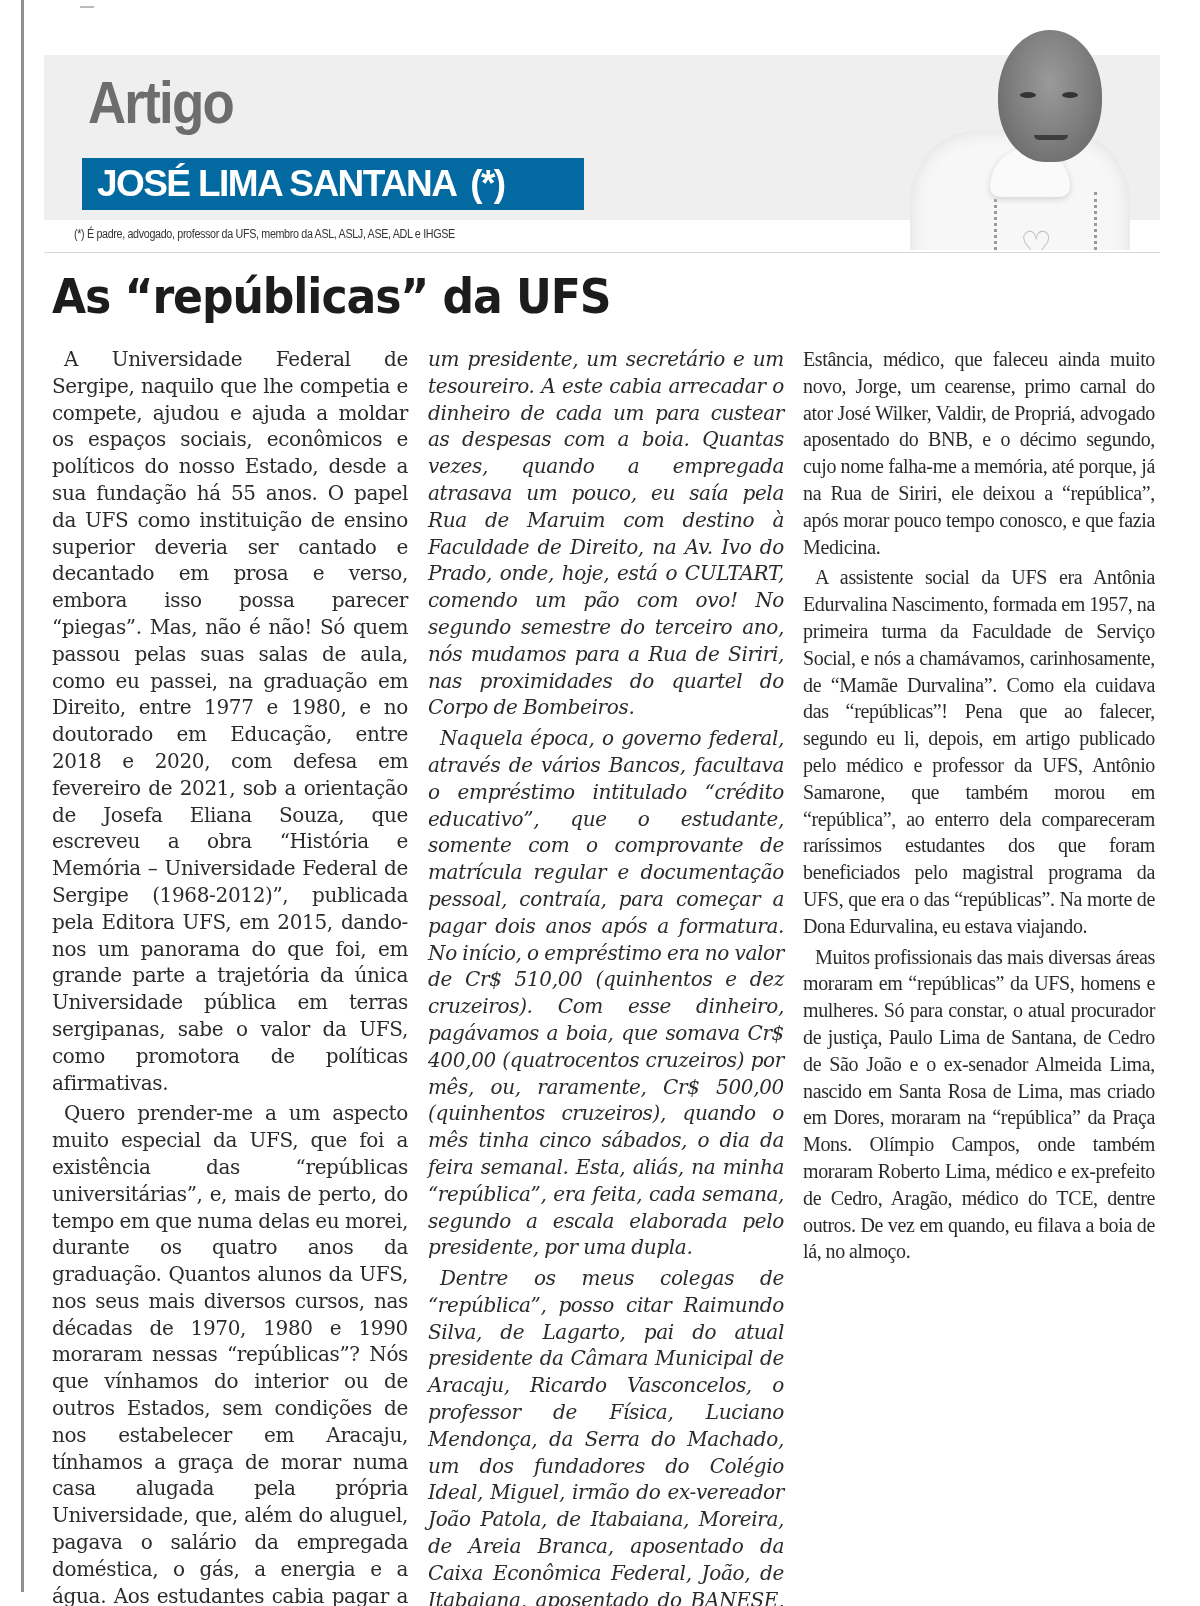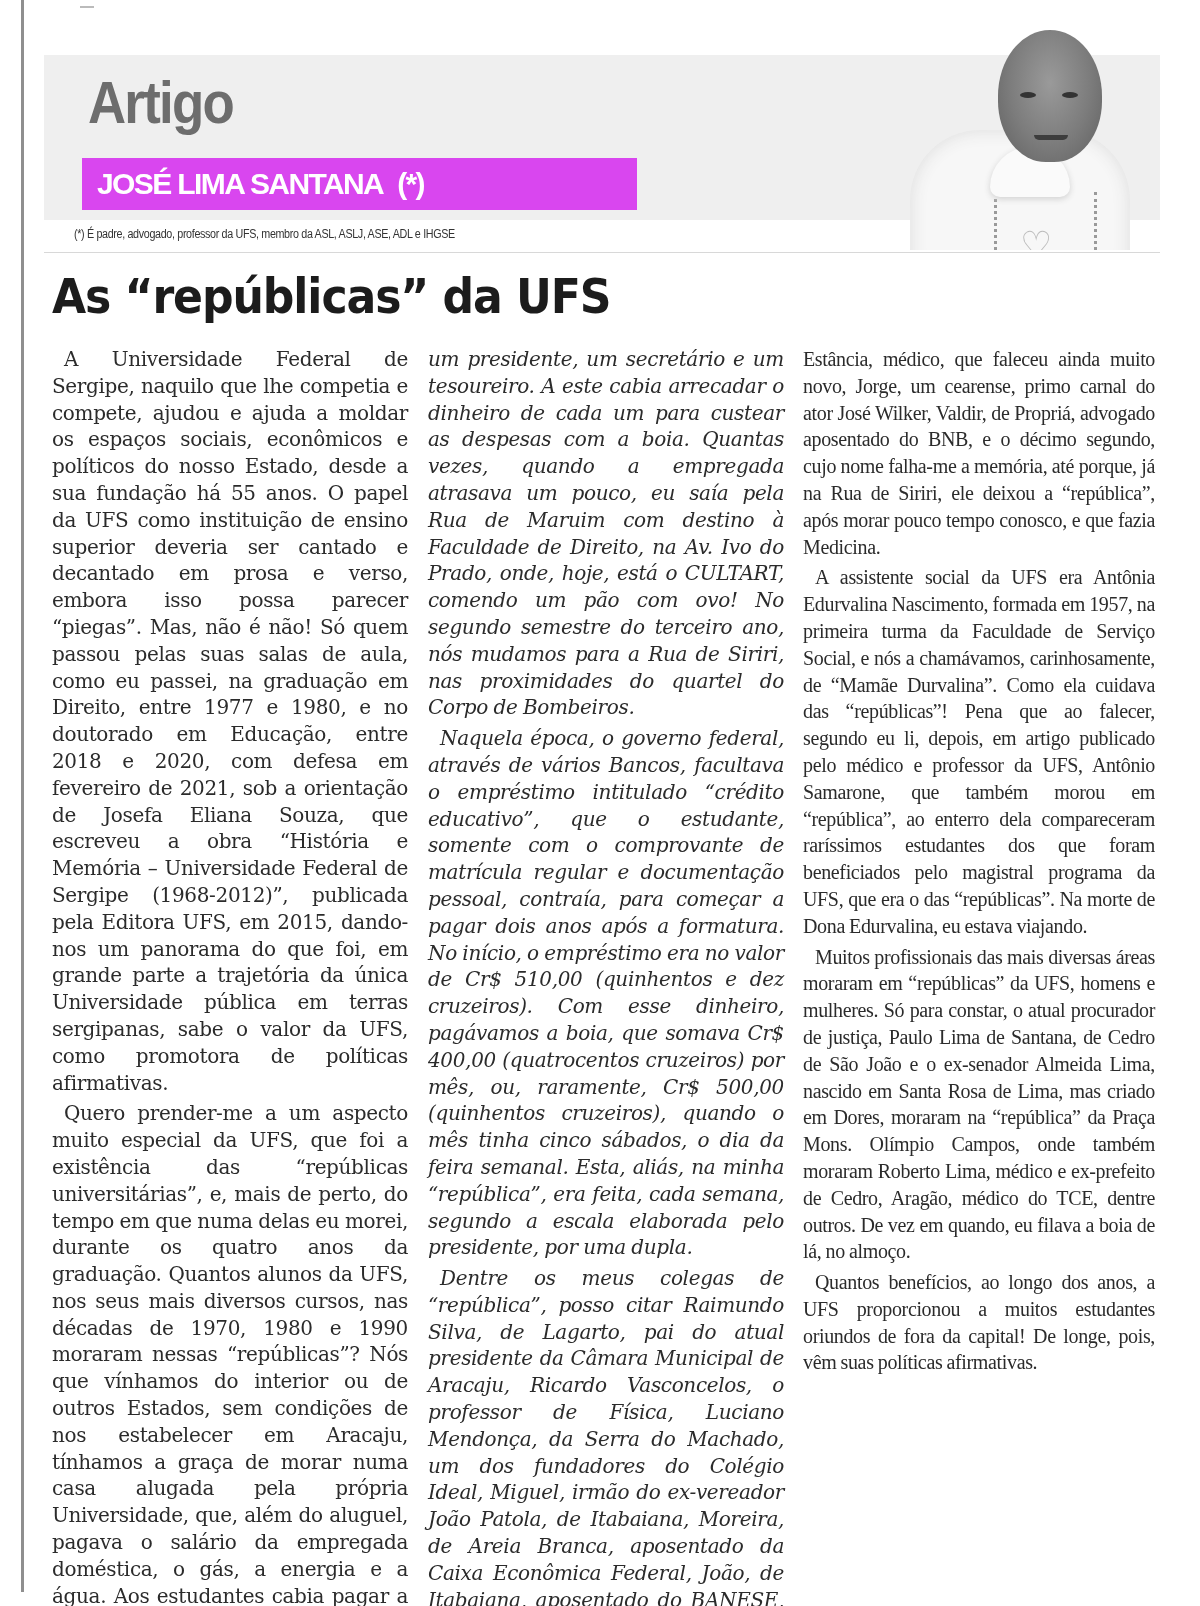--- a/index.html
+++ b/index.html
@@ -48,27 +48,27 @@
       font-size: 60px;
       letter-spacing: -2px;
       color: #6d6d6d;
       transform: scaleX(0.88);
       transform-origin: left top;
     }
     .author-bar {
       position: absolute;
       left: 82px;
       top: 158px;
-      width: 555px;
+      width: 502px;
       height: 52px;
-      background: #d946ef;
+      background: #0369a1;
       color: #ffffff;
       font-family: "Liberation Sans", sans-serif;
       font-weight: bold;
-      font-size: 30px;
+      font-size: 37px;
       letter-spacing: -1.6px;
       line-height: 52px;
       padding-left: 15px;
       white-space: nowrap;
     }
     .author-bar .asterisk { margin-left: 14px; }
     .footnote {
       position: absolute;
       left: 74px;
       top: 227px;
@@ -237,14 +237,13 @@
 <div class="col col-2">
   <p class="continuation">um presidente, um secretário e um tesoureiro. A este cabia arrecadar o dinheiro de cada um para custear as despesas com a boia. Quantas vezes, quando a empregada atrasava um pouco, eu saía pela Rua de Maruim com destino à Faculdade de Direito, na Av. Ivo do Prado, onde, hoje, está o CULTART, comendo um pão com ovo! No segundo semestre do terceiro ano, nós mudamos para a Rua de Siriri, nas proximidades do quartel do Corpo de Bombeiros.</p>
   <p>Naquela época, o governo federal, através de vários Bancos, facultava o empréstimo intitulado “crédito educativo”, que o estudante, somente com o comprovante de matrícula regular e documentação pessoal, contraía, para começar a pagar dois anos após a formatura. No início, o empréstimo era no valor de Cr$ 510,00 (quinhentos e dez cruzeiros). Com esse dinheiro, pagávamos a boia, que somava Cr$ 400,00 (quatrocentos cruzeiros) por mês, ou, raramente, Cr$ 500,00 (quinhentos cruzeiros), quando o mês tinha cinco sábados, o dia da feira semanal. Esta, aliás, na minha “república”, era feita, cada semana, segundo a escala elaborada pelo presidente, por uma dupla.</p>
   <p>Dentre os meus colegas de “república”, posso citar Raimundo Silva, de Lagarto, pai do atual presidente da Câmara Municipal de Aracaju, Ricardo Vasconcelos, o professor de Física, Luciano Mendonça, da Serra do Machado, um dos fundadores do Colégio Ideal, Miguel, irmão do ex-vereador João Patola, de Itabaiana, Moreira, de Areia Branca, aposentado da Caixa Econômica Federal, João, de Itabaiana, aposentado do BANESE, Zezinho, santista, mas morador em Itabaiana, Toninho, de Ribeirópolis, Adenoaldo, professor aposentado da rede estadual, Nelson, de</p>
 </div>
 
 <div class="col col-3">
   <p class="continuation">Estância, médico, que faleceu ainda muito novo, Jorge, um cearense, primo carnal do ator José Wilker, Valdir, de Propriá, advogado aposentado do BNB, e o décimo segundo, cujo nome falha-me a memória, até porque, já na Rua de Siriri, ele deixou a “república”, após morar pouco tempo conosco, e que fazia Medicina.</p>
   <p>A assistente social da UFS era Antônia Edurvalina Nascimento, formada em 1957, na primeira turma da Faculdade de Serviço Social, e nós a chamávamos, carinhosamente, de “Mamãe Durvalina”. Como ela cuidava das “repúblicas”! Pena que ao falecer, segundo eu li, depois, em artigo publicado pelo médico e professor da UFS, Antônio Samarone, que também morou em “república”, ao enterro dela compareceram raríssimos estudantes dos que foram beneficiados pelo magistral programa da UFS, que era o das “repúblicas”. Na morte de Dona Edurvalina, eu estava viajando.</p>
   <p>Muitos profissionais das mais diversas áreas moraram em “repúblicas” da UFS, homens e mulheres. Só para constar, o atual procurador de justiça, Paulo Lima de Santana, de Cedro de São João e o ex-senador Almeida Lima, nascido em Santa Rosa de Lima, mas criado em Dores, moraram na “república” da Praça Mons. Olímpio Campos, onde também moraram Roberto Lima, médico e ex-prefeito de Cedro, Aragão, médico do TCE, dentre outros. De vez em quando, eu filava a boia de lá, no almoço.</p>
-  <p>Quantos benefícios, ao longo dos anos, a UFS proporcionou a muitos estudantes oriundos de fora da capital! De longe, pois, vêm suas políticas afirmativas.</p>
 </div>
 
 </body></html>

